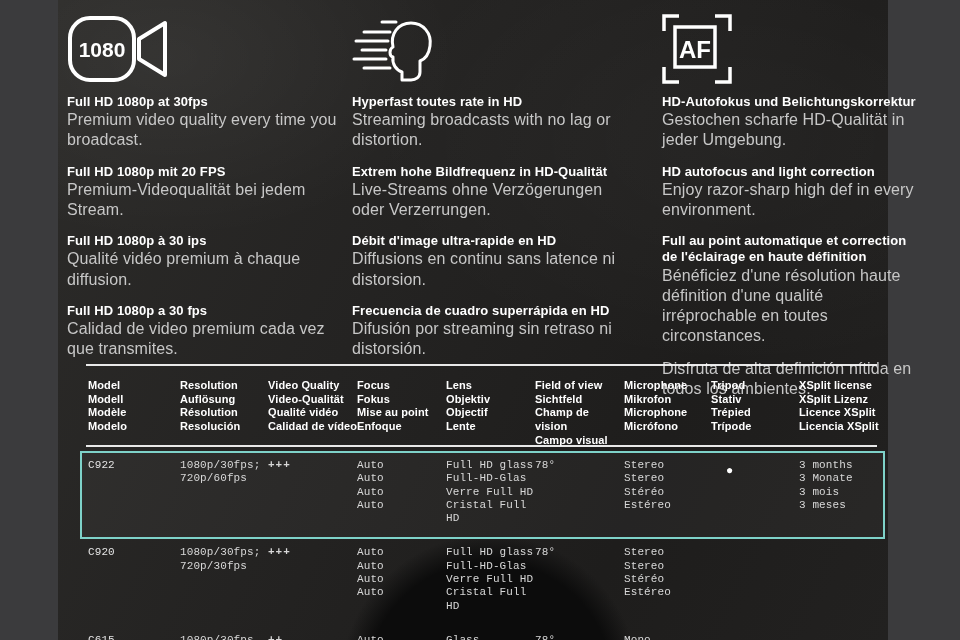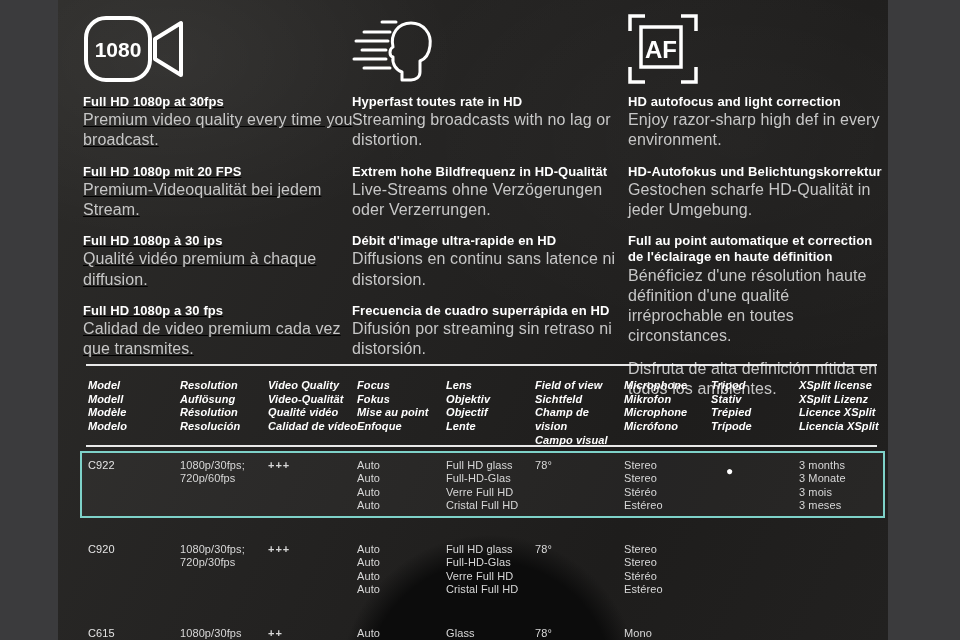--- a/index.html
+++ b/index.html
@@ -12,50 +12,50 @@
   .panel {
     position: absolute; left: 58px; top: 0; width: 830px; height: 640px;
     background-image:
       radial-gradient(circle 150px at 52% 107%, #0c0c0c 0%, #0c0c0c 82%, rgba(12,12,12,0) 100%),
       radial-gradient(ellipse 420px 260px at 13% 9%, rgba(255,255,255,0.055), rgba(255,255,255,0) 70%),
       radial-gradient(ellipse 520px 320px at 82% 22%, rgba(255,255,255,0.03), rgba(255,255,255,0) 72%),
       linear-gradient(115deg, #2c2b29 0%, #242322 40%, #1e1d1c 72%, #222120 100%);
   }
   
   .fcol { position: absolute; top: 14px; }
-  .fcol-1 { left: 25px;  width: 272px; text-decoration: underline; }
+  .fcol-1 { left: 9px;  width: 272px; }
   .fcol-2 { left: 294px; width: 272px; }
-  .fcol-3 { left: 570px; width: 258px; }
+  .fcol-3 { left: 604px; width: 258px; }
   .icon-wrap { height: 80px; display: flex; align-items: flex-start; }
   .fcol svg { display: block; }
   .fblock { margin-bottom: 13px; }
   .fblock .fhead {
     color: #ffffff; font-size: 13px; font-weight: 700; line-height: 1.25;
     letter-spacing: 0.1px;
   }
   .fblock .fbody {
     color: #c7c7c7; font-size: 16px; font-weight: 400; line-height: 1.26;
     letter-spacing: 0.1px;
   }
   
   .rule { position: absolute; left: 28px; width: 791px; height: 2px; background: rgba(250,250,250,0.92); }
   .rule-top { top: 364px; }
   .rule-mid { top: 445px; }
   .spec-grid {
     display: grid;
     grid-template-columns: 92px 88px 89px 89px 89px 89px 87px 88px 1fr;
     width: 792px;
   }
-  .spec-header { position: absolute; left: 30px; top: 379px; font-style: italic; }
+  .spec-header { position: absolute; left: 30px; top: 379px; }
   .spec-header .hcell {
     color: #ffffff; font-size: 11px; font-weight: 700; line-height: 1.24;
     white-space: pre-line; letter-spacing: 0.1px;
   }
   .spec-rows { position: absolute; left: 30px; top: 452px; width: 792px; }
-  .spec-row { position: relative; padding: 7px 0 4px 0; margin-bottom: 20px; }
+  .spec-row { position: relative; padding: 7px 0 12px 0; margin-bottom: 2px; font-family: Liberation Mono, monospace; }
   .spec-row .cell {
     position: relative; z-index: 1;
     color: #d8d8d8; font-size: 11px; font-weight: 400; line-height: 1.21;
     white-space: pre-line; letter-spacing: 0.1px;
   }
   .spec-row .cell-model { color: #e4e4e4; }
   .spec-row .cell-quality { font-weight: 700; letter-spacing: 1px; }
   .spec-row .cell-tripod { padding-left: 15px; font-size: 12px; line-height: 1.1; padding-top: 6px; color: #ffffff; }
   .spec-row.highlight::before {
     content: ""; position: absolute; z-index: 0;
@@ -136,26 +136,26 @@
           <path d="M 2 17 L 2 2 L 17 2"></path>
           <path d="M 53 2 L 68 2 L 68 17"></path>
           <path d="M 68 53 L 68 68 L 53 68"></path>
           <path d="M 17 68 L 2 68 L 2 53"></path>
           <rect x="13" y="13" width="40" height="40"></rect>
         </g>
         <text x="33" y="44" text-anchor="middle" font-family="Liberation Sans, sans-serif" font-size="24" font-weight="700" fill="#ffffff">AF</text>
       </svg>
     </div>
     <div class="fblock">
+      <div class="fhead">HD-Autofokus und Belichtungskorrektur</div>
+      <div class="fbody">Gestochen scharfe HD-Qualität in jeder Umgebung.</div>
+    </div>
+    <div class="fblock">
       <div class="fhead">HD autofocus and light correction</div>
       <div class="fbody">Enjoy razor-sharp high def in every environment.</div>
-    </div>
-    <div class="fblock">
-      <div class="fhead">HD-Autofokus und Belichtungskorrektur</div>
-      <div class="fbody">Gestochen scharfe HD-Qualität in jeder Umgebung.</div>
     </div>
     <div class="fblock">
       <div class="fhead">Full au point automatique et correction de l'éclairage en haute définition</div>
       <div class="fbody">Bénéficiez d'une résolution haute définition d'une qualité irréprochable en toutes circonstances.</div>
     </div>
     <div class="fblock">
       <div class="fbody">Disfruta de alta definición nítida en todos los ambientes.</div>
     </div>
   </div>
 

